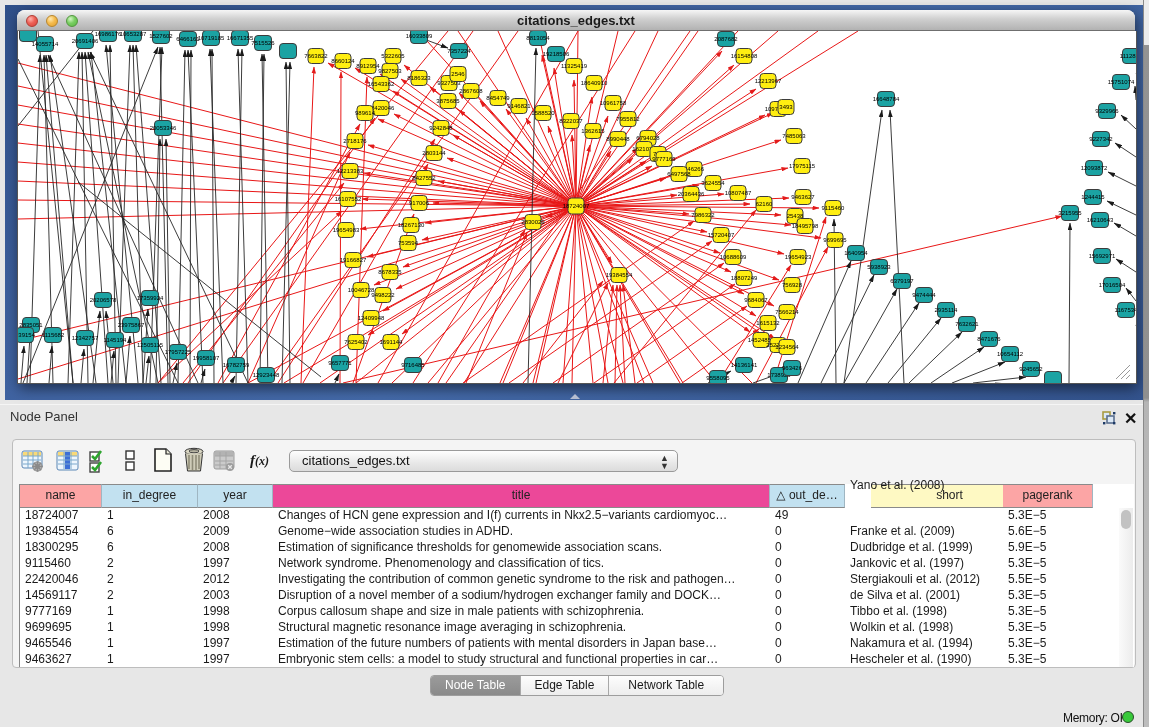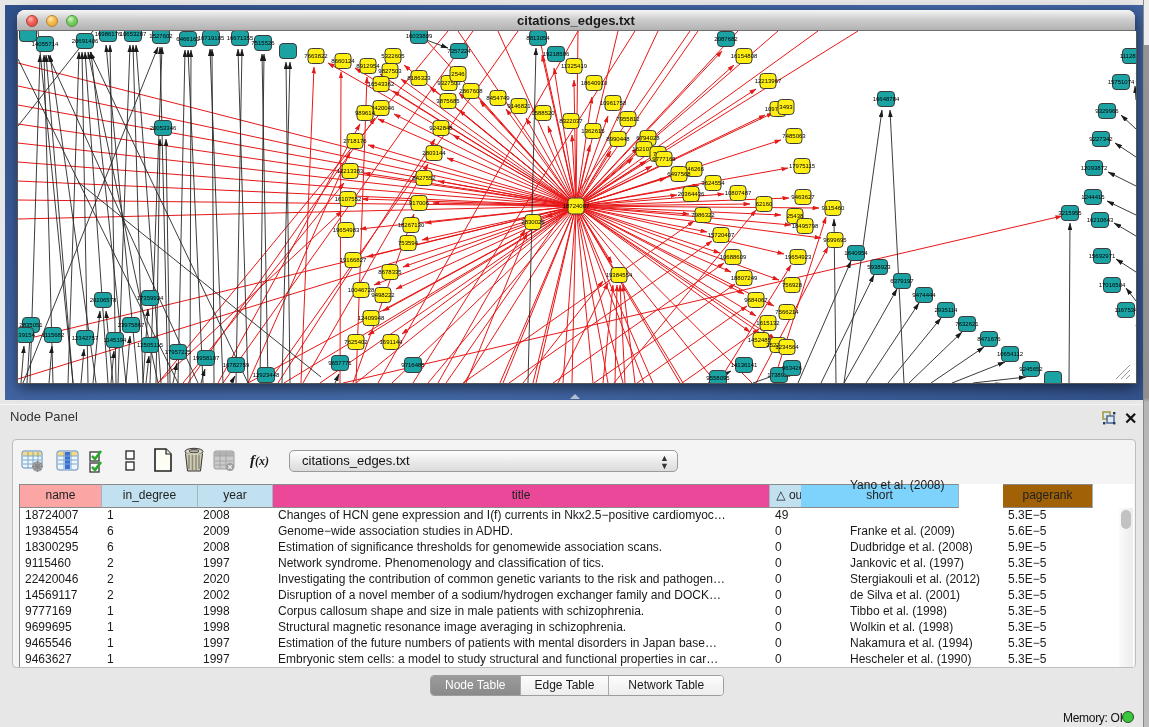--- a/index.html
+++ b/index.html
@@ -630,60 +630,60 @@
 </svg>
 <div class="fx">f<span>(x)</span></div>
 
 <div class="combo">citations_edges.txt<span class="ar">▲<br>▼</span></div>
 <div class="tblborder"></div>
 <div class="hc" style="left:20px;width:81px;background:#fca5a5">name</div>
 <div class="hc" style="left:102px;width:95px;background:#c2e1f0">in_degree</div>
 <div class="hc" style="left:198px;width:74px;background:#c2e1f0">year</div>
 <div class="hc" style="left:273px;width:496px;background:#ec4899">title</div>
 <div class="hc" style="left:770px;width:74px;background:#c2e1f0">△ out_de…</div>
-<div class="hc" style="left:801px;width:157px;background:#7dd3fc">short</div>
-<div class="hc" style="left:1003px;width:89px;background:#a16207">pagerank</div>
+<div class="hc" style="left:871px;width:157px;background:#fef9c3">short</div>
+<div class="hc" style="left:1003px;width:89px;background:#fca5a5">pagerank</div>
 <div class="tc" style="left:25px;top:507px;width:72px">18724007</div>
 <div class="tc" style="left:107px;top:507px;width:86px">1</div>
 <div class="tc" style="left:203px;top:507px;width:65px">2008</div>
-<div class="tc" style="left:278px;top:507px;width:487px">Changes of HCN gene expression and I(f) currents in Nkx2.5−positive cardiomyoc…</div>
+<div class="tc" style="left:278px;top:507px;width:487px">Changes of HCN gene expression and I(f) currents in Nkx2.5−variants cardiomyoc…</div>
 <div class="tc" style="left:775px;top:507px;width:65px">49</div>
 <div class="tc" style="left:850px;top:477px;width:148px">Yano et al. (2008)</div>
 <div class="tc" style="left:1008px;top:507px;width:80px">5.3E−5</div>
 <div class="tc" style="left:25px;top:523px;width:72px">19384554</div>
 <div class="tc" style="left:107px;top:523px;width:86px">6</div>
 <div class="tc" style="left:203px;top:523px;width:65px">2009</div>
 <div class="tc" style="left:278px;top:523px;width:487px">Genome−wide association studies in ADHD.</div>
 <div class="tc" style="left:775px;top:523px;width:65px">0</div>
 <div class="tc" style="left:850px;top:523px;width:148px">Franke et al. (2009)</div>
 <div class="tc" style="left:1008px;top:523px;width:80px">5.6E−5</div>
 <div class="tc" style="left:25px;top:539px;width:72px">18300295</div>
 <div class="tc" style="left:107px;top:539px;width:86px">6</div>
 <div class="tc" style="left:203px;top:539px;width:65px">2008</div>
 <div class="tc" style="left:278px;top:539px;width:487px">Estimation of significance thresholds for genomewide association scans.</div>
 <div class="tc" style="left:775px;top:539px;width:65px">0</div>
-<div class="tc" style="left:850px;top:539px;width:148px">Dudbridge et al. (2008)</div>
+<div class="tc" style="left:850px;top:539px;width:148px">Dudbridge et al. (1999)</div>
 <div class="tc" style="left:1008px;top:539px;width:80px">5.9E−5</div>
 <div class="tc" style="left:25px;top:555px;width:72px">9115460</div>
 <div class="tc" style="left:107px;top:555px;width:86px">2</div>
 <div class="tc" style="left:203px;top:555px;width:65px">1997</div>
 <div class="tc" style="left:278px;top:555px;width:487px">Network syndrome. Phenomenology and classification of tics.</div>
 <div class="tc" style="left:775px;top:555px;width:65px">0</div>
 <div class="tc" style="left:850px;top:555px;width:148px">Jankovic et al. (1997)</div>
 <div class="tc" style="left:1008px;top:555px;width:80px">5.3E−5</div>
 <div class="tc" style="left:25px;top:571px;width:72px">22420046</div>
 <div class="tc" style="left:107px;top:571px;width:86px">2</div>
-<div class="tc" style="left:203px;top:571px;width:65px">2020</div>
-<div class="tc" style="left:278px;top:571px;width:487px">Investigating the contribution of common genetic variants to the risk and pathogen…</div>
+<div class="tc" style="left:203px;top:571px;width:65px">2012</div>
+<div class="tc" style="left:278px;top:571px;width:487px">Investigating the contribution of common genetic syndrome to the risk and pathogen…</div>
 <div class="tc" style="left:775px;top:571px;width:65px">0</div>
 <div class="tc" style="left:850px;top:571px;width:148px">Stergiakouli et al. (2012)</div>
 <div class="tc" style="left:1008px;top:571px;width:80px">5.5E−5</div>
 <div class="tc" style="left:25px;top:587px;width:72px">14569117</div>
 <div class="tc" style="left:107px;top:587px;width:86px">2</div>
-<div class="tc" style="left:203px;top:587px;width:65px">2002</div>
+<div class="tc" style="left:203px;top:587px;width:65px">2003</div>
 <div class="tc" style="left:278px;top:587px;width:487px">Disruption of a novel member of a sodium/hydrogen exchanger family and DOCK…</div>
 <div class="tc" style="left:775px;top:587px;width:65px">0</div>
 <div class="tc" style="left:850px;top:587px;width:148px">de Silva et al. (2001)</div>
 <div class="tc" style="left:1008px;top:587px;width:80px">5.3E−5</div>
 <div class="tc" style="left:25px;top:603px;width:72px">9777169</div>
 <div class="tc" style="left:107px;top:603px;width:86px">1</div>
 <div class="tc" style="left:203px;top:603px;width:65px">1998</div>
 <div class="tc" style="left:278px;top:603px;width:487px">Corpus callosum shape and size in male patients with schizophrenia.</div>
 <div class="tc" style="left:775px;top:603px;width:65px">0</div>
 <div class="tc" style="left:850px;top:603px;width:148px">Tibbo et al. (1998)</div>

